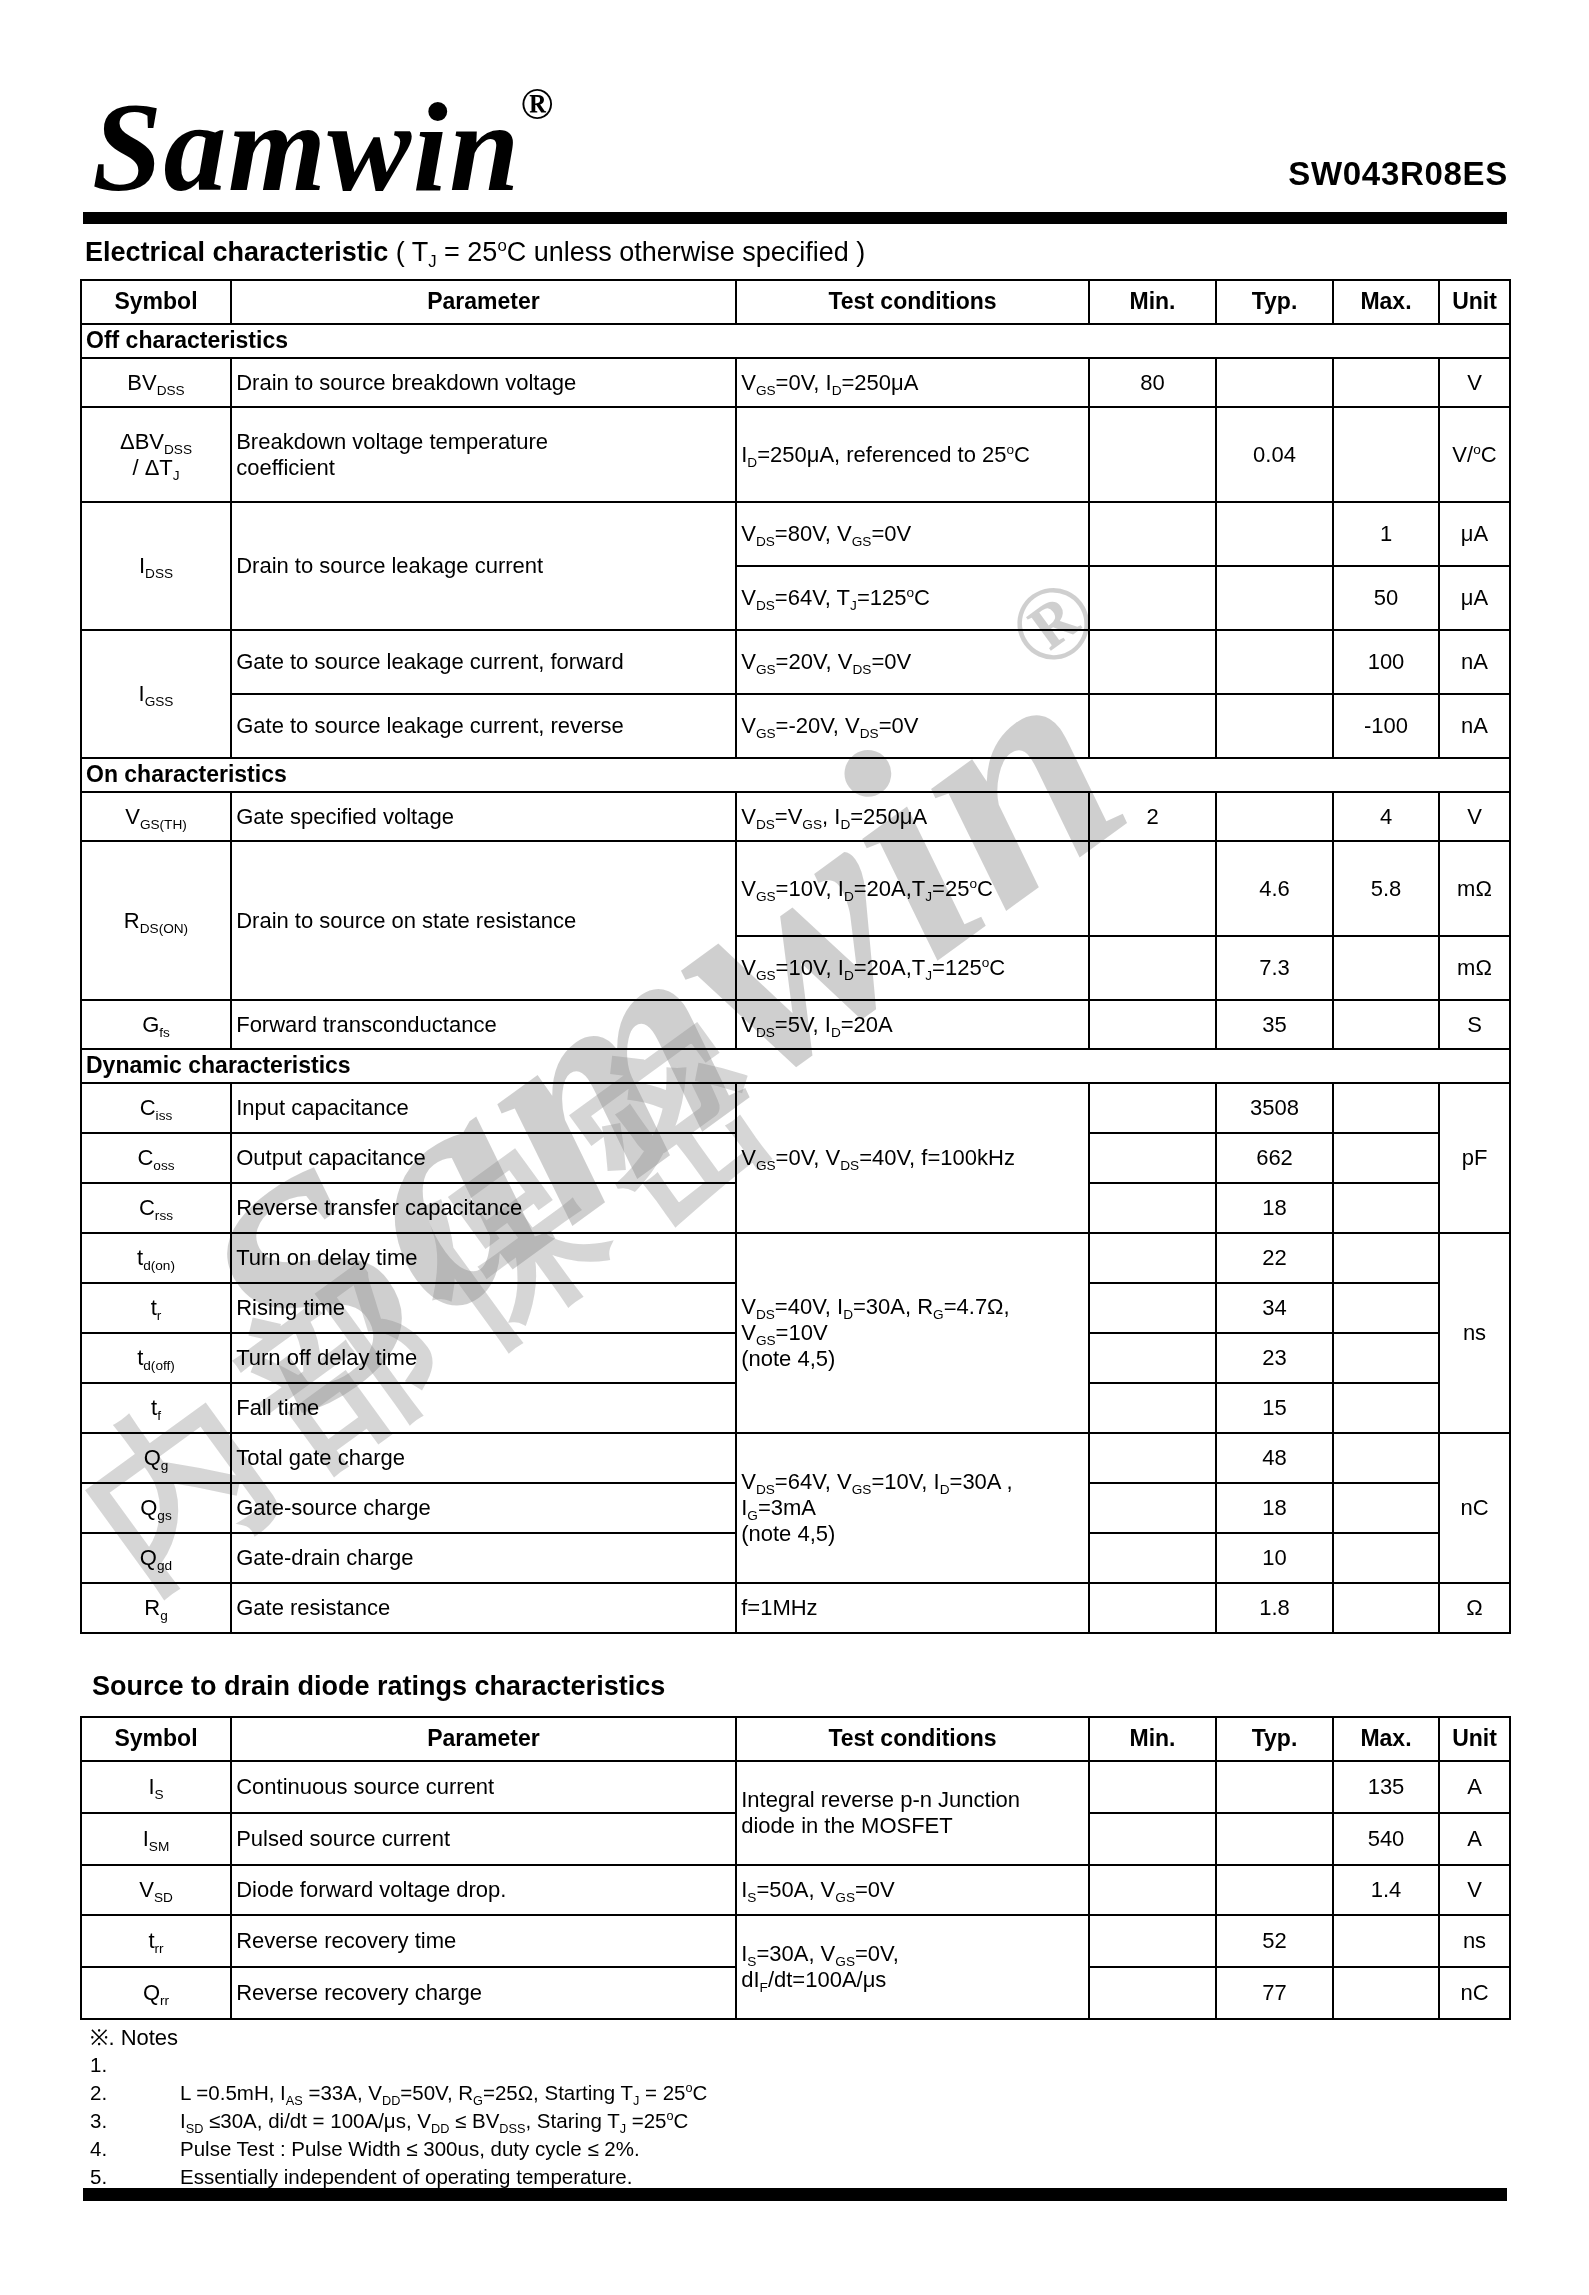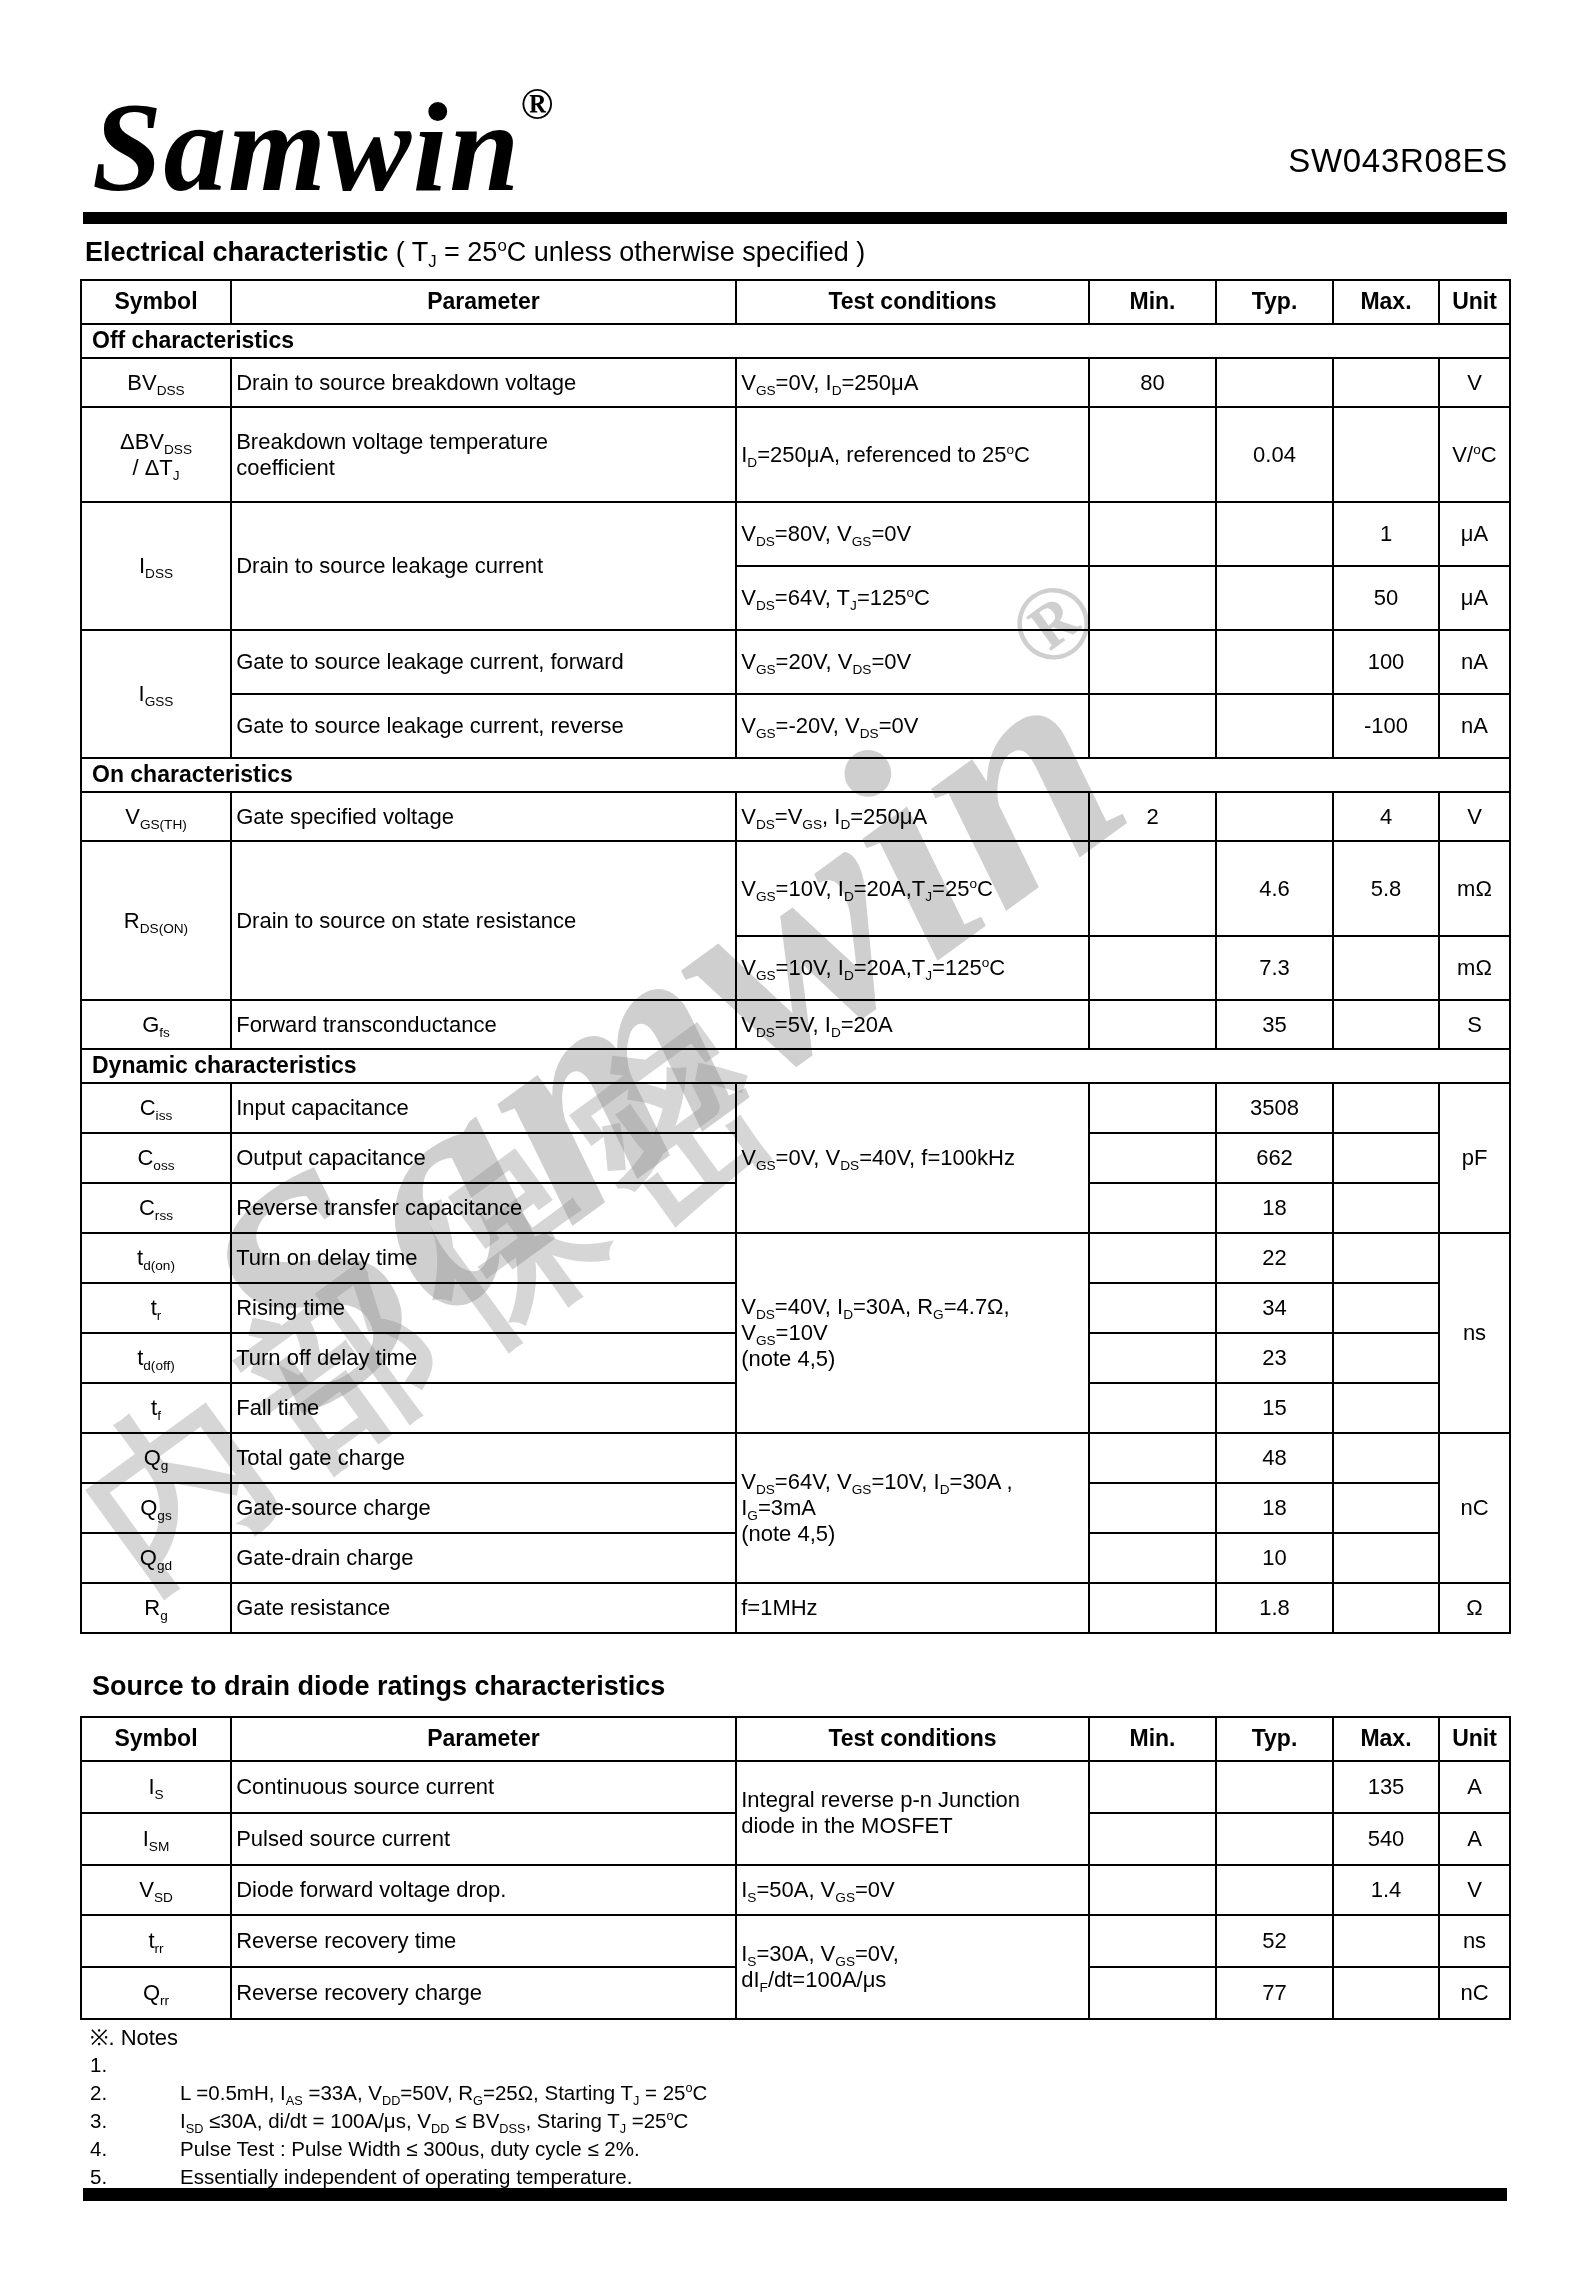--- a/index.html
+++ b/index.html
@@ -31,22 +31,22 @@
   }
   
   .logo{
     position:absolute;left:92px;top:34px;z-index:2;
     font-family:"Liberation Serif", serif;
     font-style:italic;font-weight:bold;
     font-size:126px;line-height:141px;letter-spacing:1.4px;
   }
   .logo-reg{font-size:44px;font-style:normal;vertical-align:71px;letter-spacing:0;}
   .part-number{
-    position:absolute;right:81px;top:142px;z-index:2;
-    font-size:33px;font-weight:normal;letter-spacing:0.7px;
+    position:absolute;right:81px;top:155px;z-index:2;
+    font-size:33px;font-weight:bold;letter-spacing:0.7px;
   }
   .top-bar{position:absolute;left:83px;right:82px;top:212px;height:12px;background:#000;z-index:2;}
   .title1{position:absolute;left:85px;top:237px;font-size:27px;z-index:2;white-space:nowrap;}
   .title1 .t-bold{font-weight:bold;}
   .title2{position:absolute;left:92px;top:1671px;font-size:27px;font-weight:bold;z-index:2;white-space:nowrap;}
   
   table.ds{
     border-collapse:collapse;table-layout:fixed;width:1429px;
     position:absolute;left:80px;z-index:1;
     background:transparent;
@@ -59,21 +59,21 @@
     padding:1.4px 4.2px;
     vertical-align:middle;
     overflow:hidden;
   }
   .ds th{font-weight:bold;font-size:23px;text-align:center;}
   .ds td{font-weight:normal;}
   .c-sym{text-align:center;}
   .c-par{text-align:left;padding-left:11.3px;}
   .c-cond{text-align:left;padding-left:10px;}
   .c-val{text-align:center;padding-left:1.4px;padding-right:1.4px;}
-  td.sec{font-weight:bold;font-size:23px;text-align:left;padding-left:10px;}
+  td.sec{font-weight:bold;font-size:23px;text-align:left;padding-left:4px;}
   sub{font-size:0.62em;line-height:0;}
   sup{font-size:0.62em;line-height:0;}
   
   tr.h62{height:44px;margin-left:16px;}
   tr.h48{height:34px;}
   tr.h69{height:49px;}
   tr.h135{height:95px;}
   tr.h90{height:64px;}
   tr.h71{height:50px;}
   tr.h73{height:52px;}

